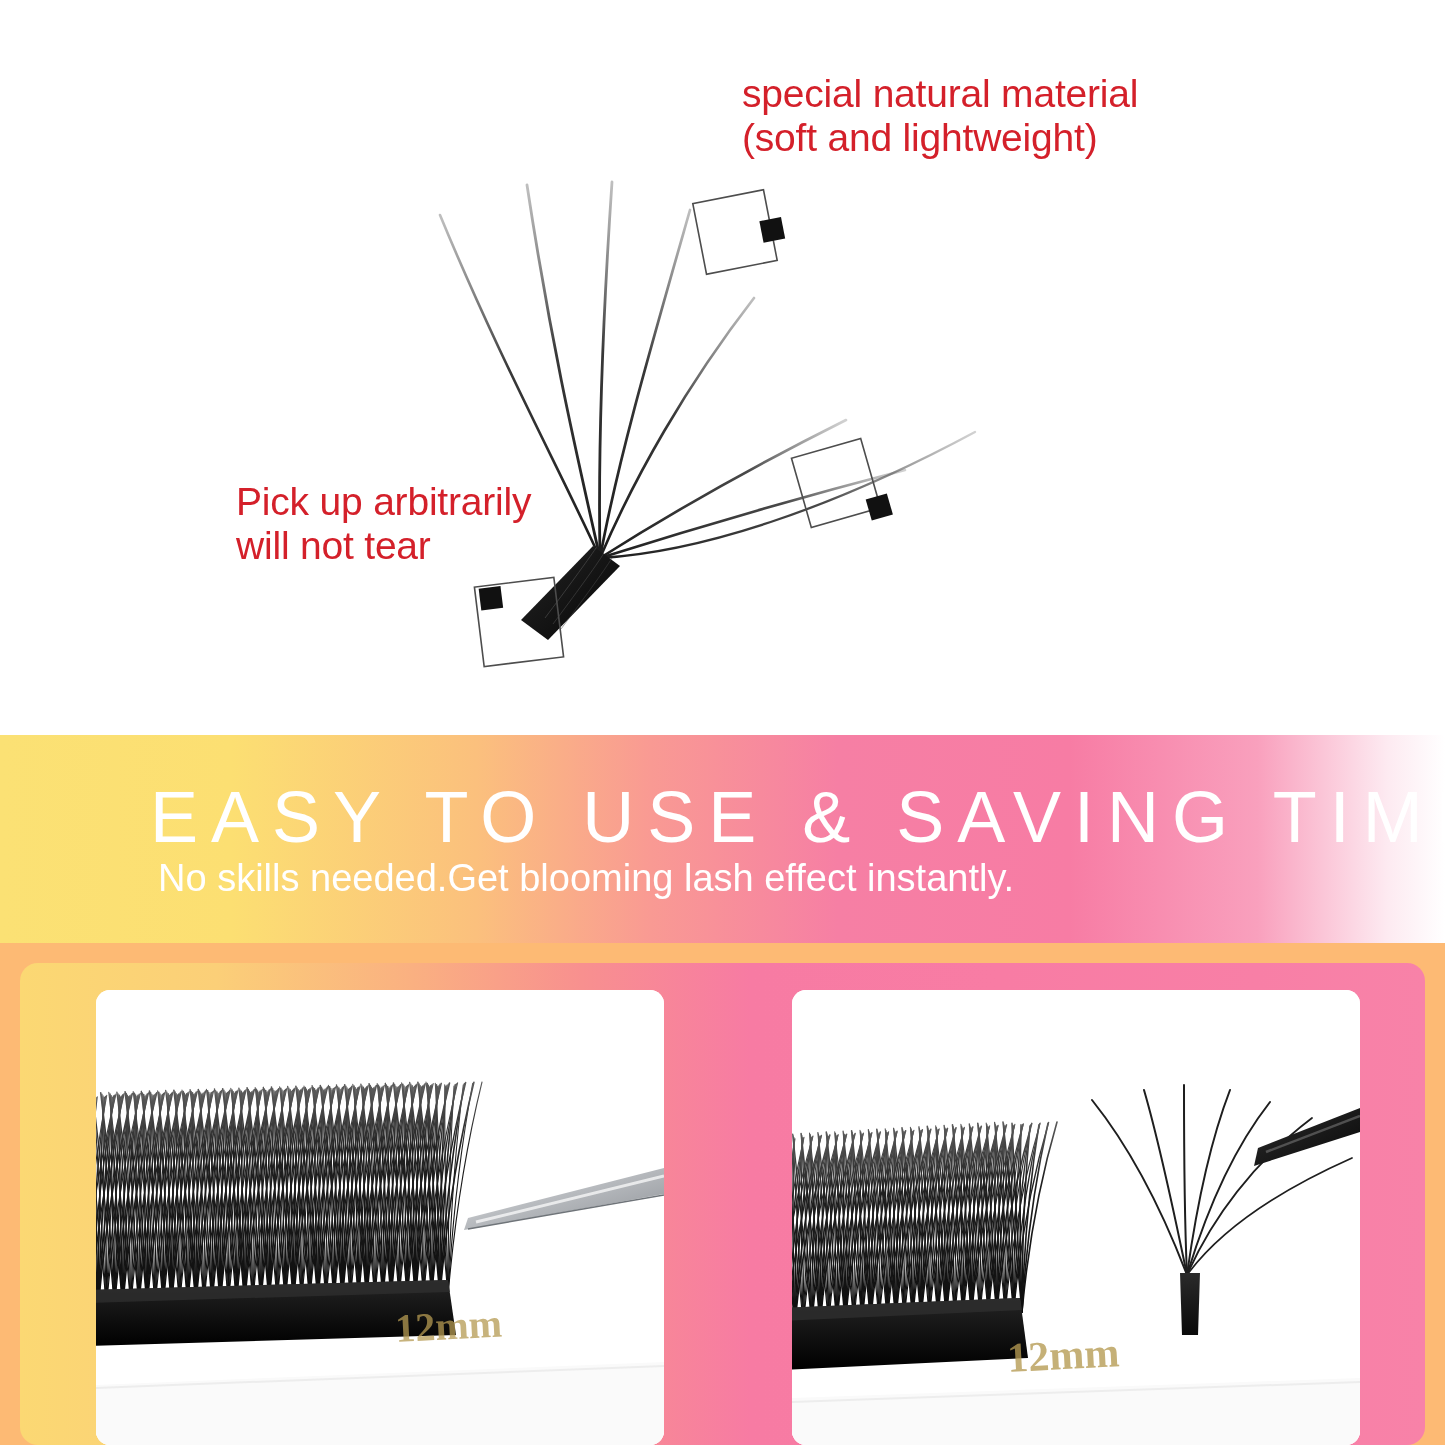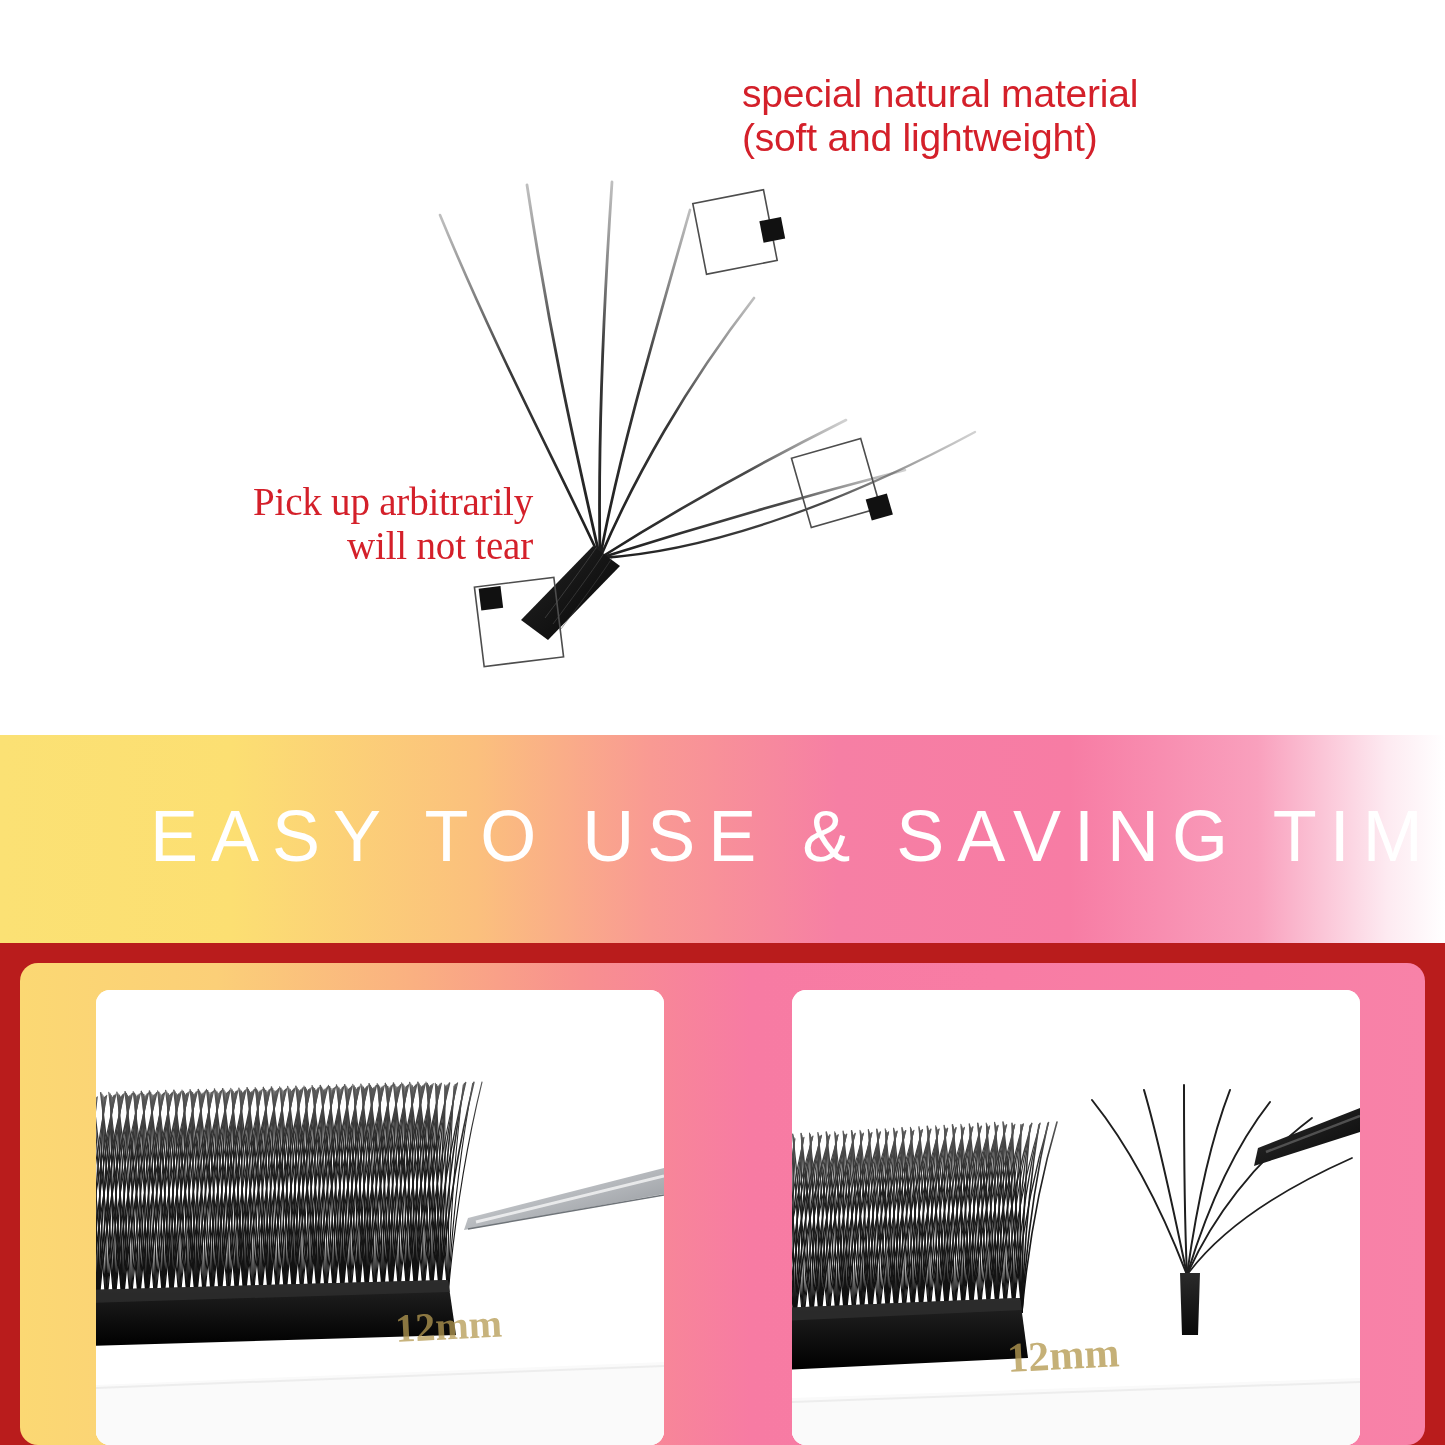--- a/index.html
+++ b/index.html
@@ -8,21 +8,21 @@
     background: #ffffff;
   }
   body {
     font-family: "Liberation Sans", sans-serif;
   }
   #page {
     position: relative;
     width: 1445px;
     height: 1445px;
     overflow: hidden;
-    background: #b91c1c;
+    background: #fdba74;
   }
 
   
   #top-section {
     position: absolute;
     left: 0; top: 0;
     width: 1445px;
     height: 735px;
     background: #ffffff;
     overflow: hidden;
@@ -42,24 +42,23 @@
     letter-spacing: -0.2px;
     white-space: pre-line;
     font-weight: 400;
   }
   #callout-material {
     left: 742px;
     top: 72px;
     text-align: left;
   }
   #callout-pickup {
-    left: 253px;
+    left: 236px;
     top: 480px;
-    text-align: right;
-    font-family: Liberation Serif, serif;
+    text-align: left;
   }
   #callout-pattern {
     left: 786px;
     top: 556px;
     text-align: left;
   }
 
   
   #banner {
     position: absolute;
@@ -204,20 +203,21 @@
     <div class="callout" id="callout-material">special natural material
 (soft and lightweight)</div>
 
     <div class="callout" id="callout-pickup">Pick up arbitrarily
 will not tear</div>
 
   </div>
 
   <div id="banner">
     <div id="banner-title">EASY TO USE &amp; SAVING TIME</div>
+    <div id="banner-subtitle">No skills needed.Get blooming lash effect instantly.</div>
   </div>
 
   <div id="bottom-card">
 
     <div class="photo-card" id="photo-card-left">
       <svg class="photo-svg" viewBox="0 0 568 455" xmlns="http://www.w3.org/2000/svg">
         <defs>
           <linearGradient id="trayL" x1="0" y1="0" x2="0" y2="1">
             <stop offset="0%" stop-color="#242424"></stop>
             <stop offset="100%" stop-color="#000000"></stop>

